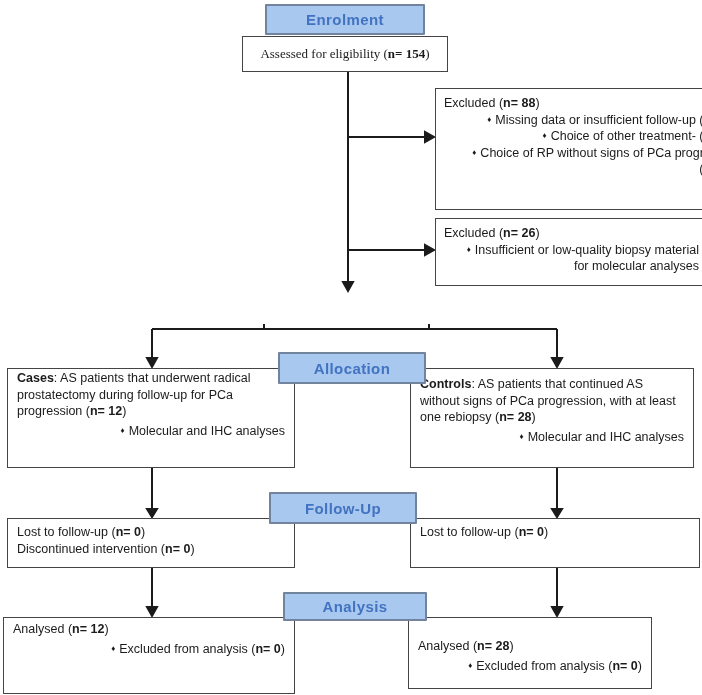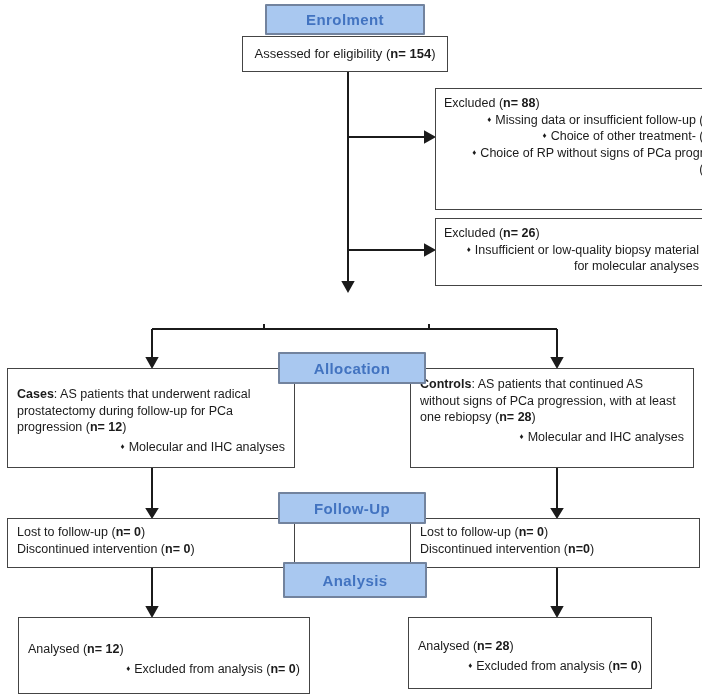--- a/index.html
+++ b/index.html
@@ -8,21 +8,21 @@
     font-family:"Liberation Sans","DejaVu Sans",sans-serif;color:var(--text,#1b1b1b);
   }
   svg.connectors{position:absolute;left:0;top:0;z-index:1;}
   .box{
     position:absolute;background:#fff;border:1.5px solid var(--box-border,#444);
     box-sizing:border-box;z-index:2;font-size:12.5px;line-height:1.32;
     padding:6px 8px;color:var(--text,#1b1b1b);
   }
   .box.center{
     display:flex;align-items:center;justify-content:center;text-align:center;
-    padding:2px;font-size:13px;
+    padding:2px;font-size:13px;font-family:Liberation Serif, serif;
   }
   .badge{
     position:absolute;z-index:3;box-sizing:border-box;
     background:var(--badge-fill,#A9C8F0);
     border:2px solid var(--badge-border,#72839E);
     border-radius:1px;
     color:var(--badge-text,#4273C0);
     font-size:15px;font-weight:bold;letter-spacing:.4px;
     display:flex;align-items:center;justify-content:center;
   }
@@ -62,61 +62,60 @@
 
       <line x1="152" y1="568" x2="152" y2="608"></line>
       <polygon points="147,607 157,607 152,616"></polygon>
       <line x1="557" y1="568" x2="557" y2="608"></line>
       <polygon points="552,607 562,607 557,616"></polygon>
     </g>
   </svg>
 
   <div class="badge" style="left:265px;top:4px;width:160px;height:31px">Enrolment</div>
   <div class="badge" style="left:278px;top:352px;width:148px;height:32px">Allocation</div>
-  <div class="badge" style="left:278px;top:492px;width:148px;height:32px">Follow-Up</div>
-  <div class="badge" style="left:283px;top:562px;width:144px;height:36px">Analysis</div>
+  <div class="badge" style="left:269px;top:492px;width:148px;height:32px">Follow-Up</div>
+  <div class="badge" style="left:283px;top:592px;width:144px;height:29px">Analysis</div>
 
   <div class="box center" style="left:242px;top:36px;width:206px;height:36px">
     <div><span>Assessed for eligibility (</span><span class="b">n= 154</span><span>)</span></div>
   </div>
 
   <div class="box" style="left:435px;top:88px;width:314px;height:122px">
     <div><span>Excluded (</span><span class="b">n= 88</span><span>)</span></div>
     <div class="bullet"><span class="blt">♦</span><span>Missing data or insufficient follow-up (</span><span class="b">n= 66</span><span>)</span></div>
     <div class="bullet"><span class="blt">♦</span><span>Choice of other treatment- (</span><span class="b">n= 12</span><span>)</span></div>
     <div class="bullet"><span class="blt">♦</span><span>Choice of RP without signs of PCa progression (</span><span class="b">n= 10</span><span>)</span></div>
   </div>
 
   <div class="box" style="left:435px;top:218px;width:273px;height:68px">
     <div><span>Excluded (</span><span class="b">n= 26</span><span>)</span></div>
     <div class="bullet"><span class="blt">♦</span><span>Insufficient or low-quality biopsy material for molecular analyses</span></div>
   </div>
 
 
-  <div class="box" style="left:7px;top:368px;width:288px;height:100px;padding:17px 9px">
+  <div class="box" style="left:7px;top:368px;width:288px;height:100px;padding:1px 9px">
     <div><span class="b">Cases</span><span>: AS patients that underwent radical prostatectomy during follow-up for PCa progression (</span><span class="b">n= 12</span><span>)</span></div>
     <div class="bullet gap"><span class="blt">♦</span><span>Molecular and IHC analyses</span></div>
   </div>
 
   <div class="box" style="left:410px;top:368px;width:284px;height:100px;padding:7px 9px">
     <div><span class="b">Controls</span><span>: AS patients that continued AS without signs of PCa progression, with at least one rebiopsy (</span><span class="b">n= 28</span><span>)</span></div>
     <div class="bullet gap"><span class="blt">♦</span><span>Molecular and IHC analyses</span></div>
   </div>
 
   <div class="box" style="left:7px;top:518px;width:288px;height:50px;padding:5px 9px">
     <div><span>Lost to follow-up (</span><span class="b">n= 0</span><span>)</span></div>
     <div><span>Discontinued intervention (</span><span class="b">n= 0</span><span>)</span></div>
   </div>
 
   <div class="box" style="left:410px;top:518px;width:290px;height:50px;padding:5px 9px">
     <div><span>Lost to follow-up (</span><span class="b">n= 0</span><span>)</span></div>
-    <div><span>Discontinued intervention (</span><span class="b">n=0</span><span>)</span></div>
   </div>
 
-  <div class="box" style="left:18px;top:617px;width:292px;height:77px;padding:23px 9px">
+  <div class="box" style="left:3px;top:617px;width:292px;height:77px;padding:3px 9px">
     <div><span>Analysed (</span><span class="b">n= 12</span><span>)</span></div>
     <div class="bullet gap"><span class="blt">♦</span><span>Excluded from analysis (</span><span class="b">n= 0</span><span>)</span></div>
   </div>
 
   <div class="box" style="left:408px;top:617px;width:244px;height:72px;padding:20px 9px">
     <div><span>Analysed (</span><span class="b">n= 28</span><span>)</span></div>
     <div class="bullet gap"><span class="blt">♦</span><span>Excluded from analysis (</span><span class="b">n= 0</span><span>)</span></div>
   </div>
 
 </div>

